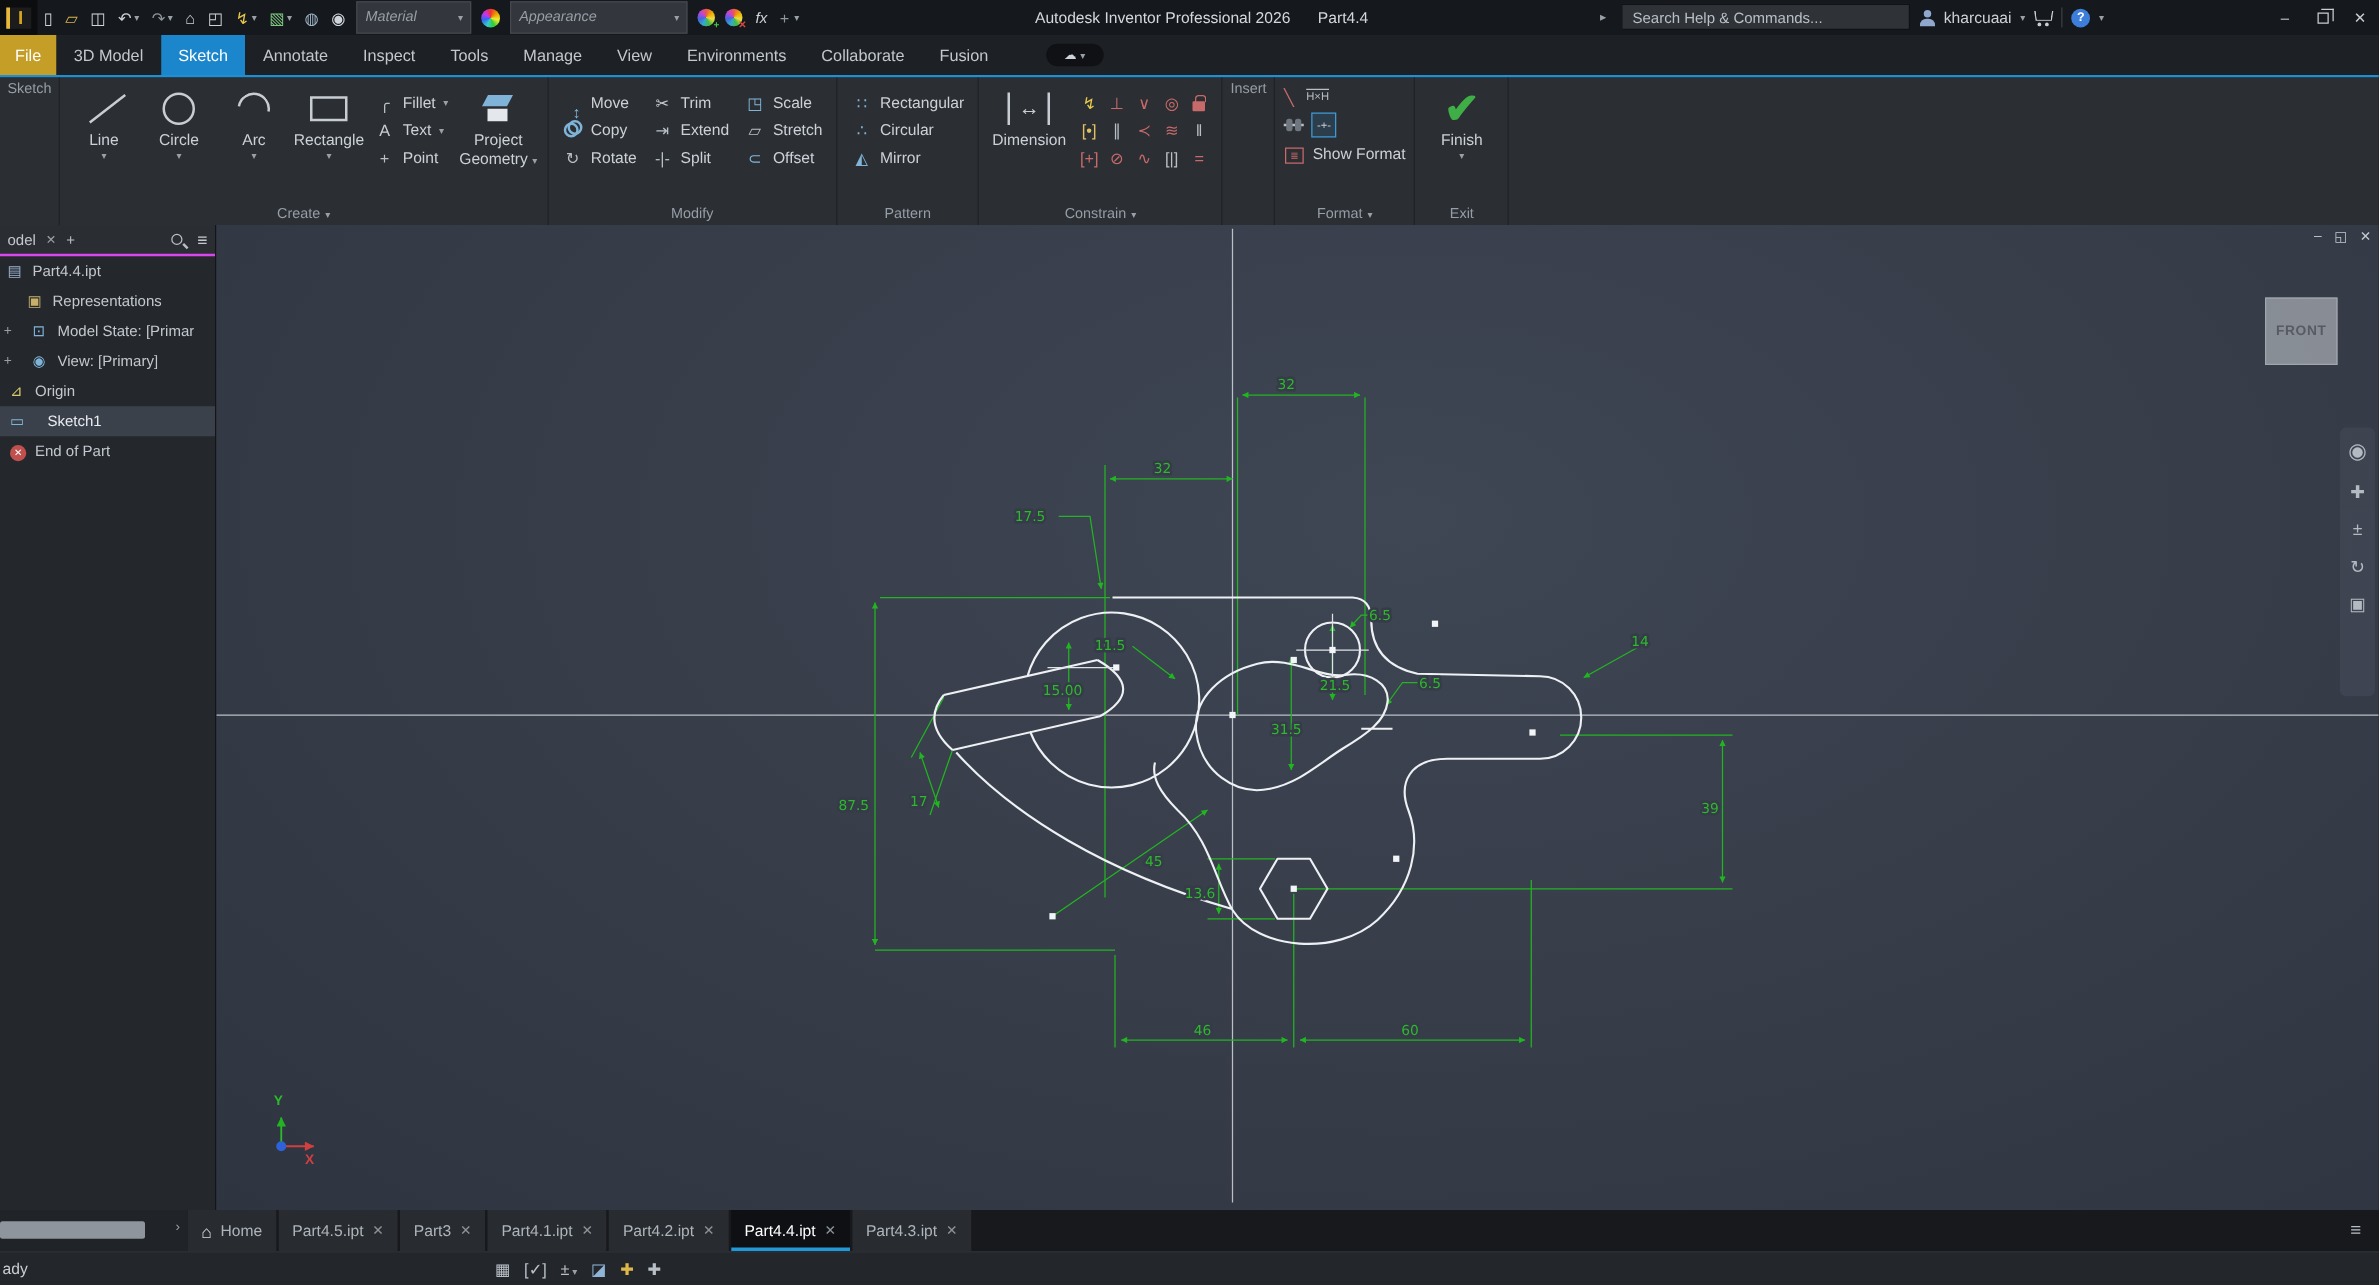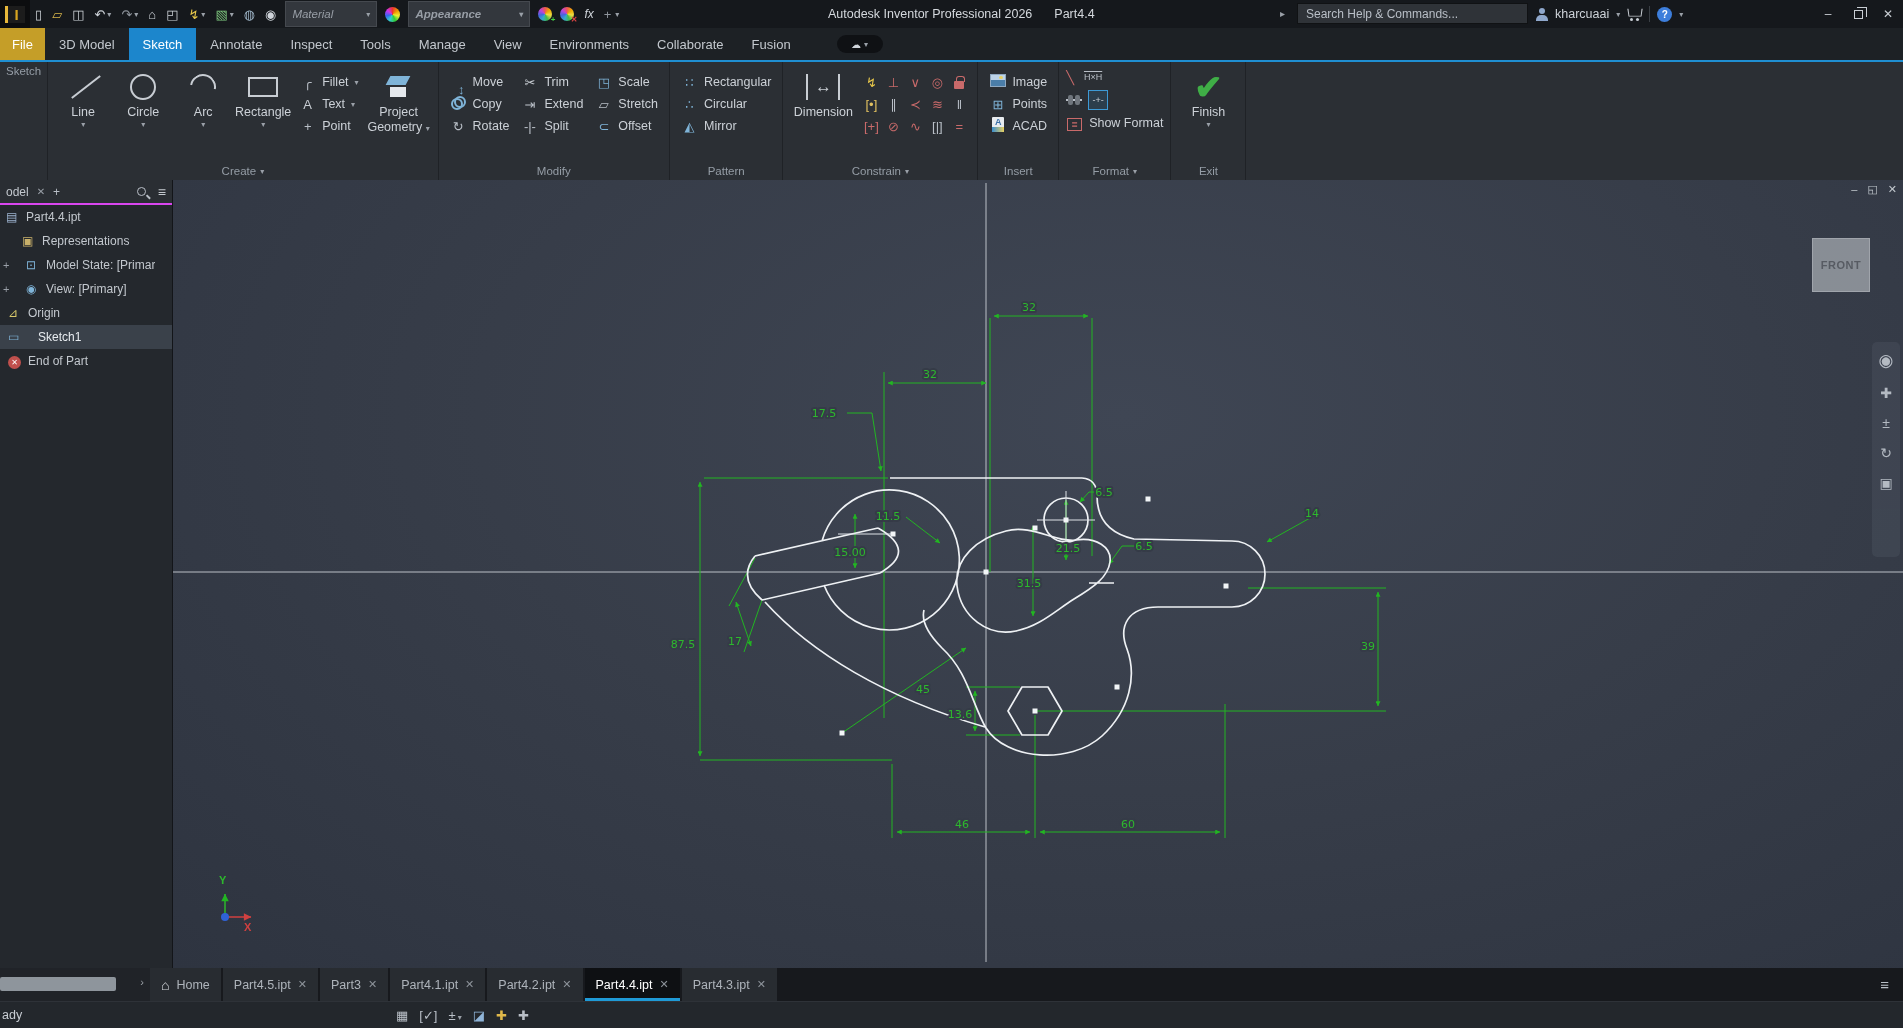--- a/index.html
+++ b/index.html
@@ -172,21 +172,21 @@
       </span>
       <span class="qat-btn">
         <span style="color: rgb(207, 212, 218);">◉</span>
       </span>
     </div>
   <div class="combo" style="width:92px;">
     <span>Material</span>
       <span class="dd">▾</span>
     </div>
   <span class="ic-colorwheel"></span>
-  <div class="combo" style="width:122px;font-weight:bold;">
+  <div class="combo" style="width:142px;">
     <span>Appearance</span>
       <span class="dd">▾</span>
     </div>
   <span class="ball">
       <i style="color:#4c4;">+</i>
     </span>
   <span class="ball">
       <i style="color:#d44;">✕</i>
     </span>
   <span style="font-style:italic;margin:0 6px;color:#cfd4da;">fx</span>
@@ -432,36 +432,20 @@
           </span>
         </div>
     </div>
     <div class="panel-label">
       <span>Constrain</span>
         <span class="dd">▾</span>
       </div>
   </div>
 
   <div class="panel">
-    <div class="panel-content" id="insert-content">
-        <div class="minicol">
-          <div class="mini">
-            <span class="micon"><span class="ic-image"></span></span>
-            <span>Image</span>
-          </div>
-          <div class="mini">
-            <span class="micon"><span style="color: rgb(127, 180, 216);">⊞</span></span>
-            <span>Points</span>
-          </div>
-          <div class="mini">
-            <span class="micon"><span class="ic-acad"></span></span>
-            <span>ACAD</span>
-          </div>
-        </div>
-      </div>
     <div class="panel-label">
       <span>Insert</span>
       </div>
   </div>
 
   <div class="panel">
     <div class="panel-content" style="flex-direction:column;gap:0;padding-top:4px;">
       <div style="display:flex;gap:10px;height:22px;align-items:center;">
         <span style="color:#c96a6a;font-size:13px;">╲</span>
         <span class="ic-hxh">H×H</span>

